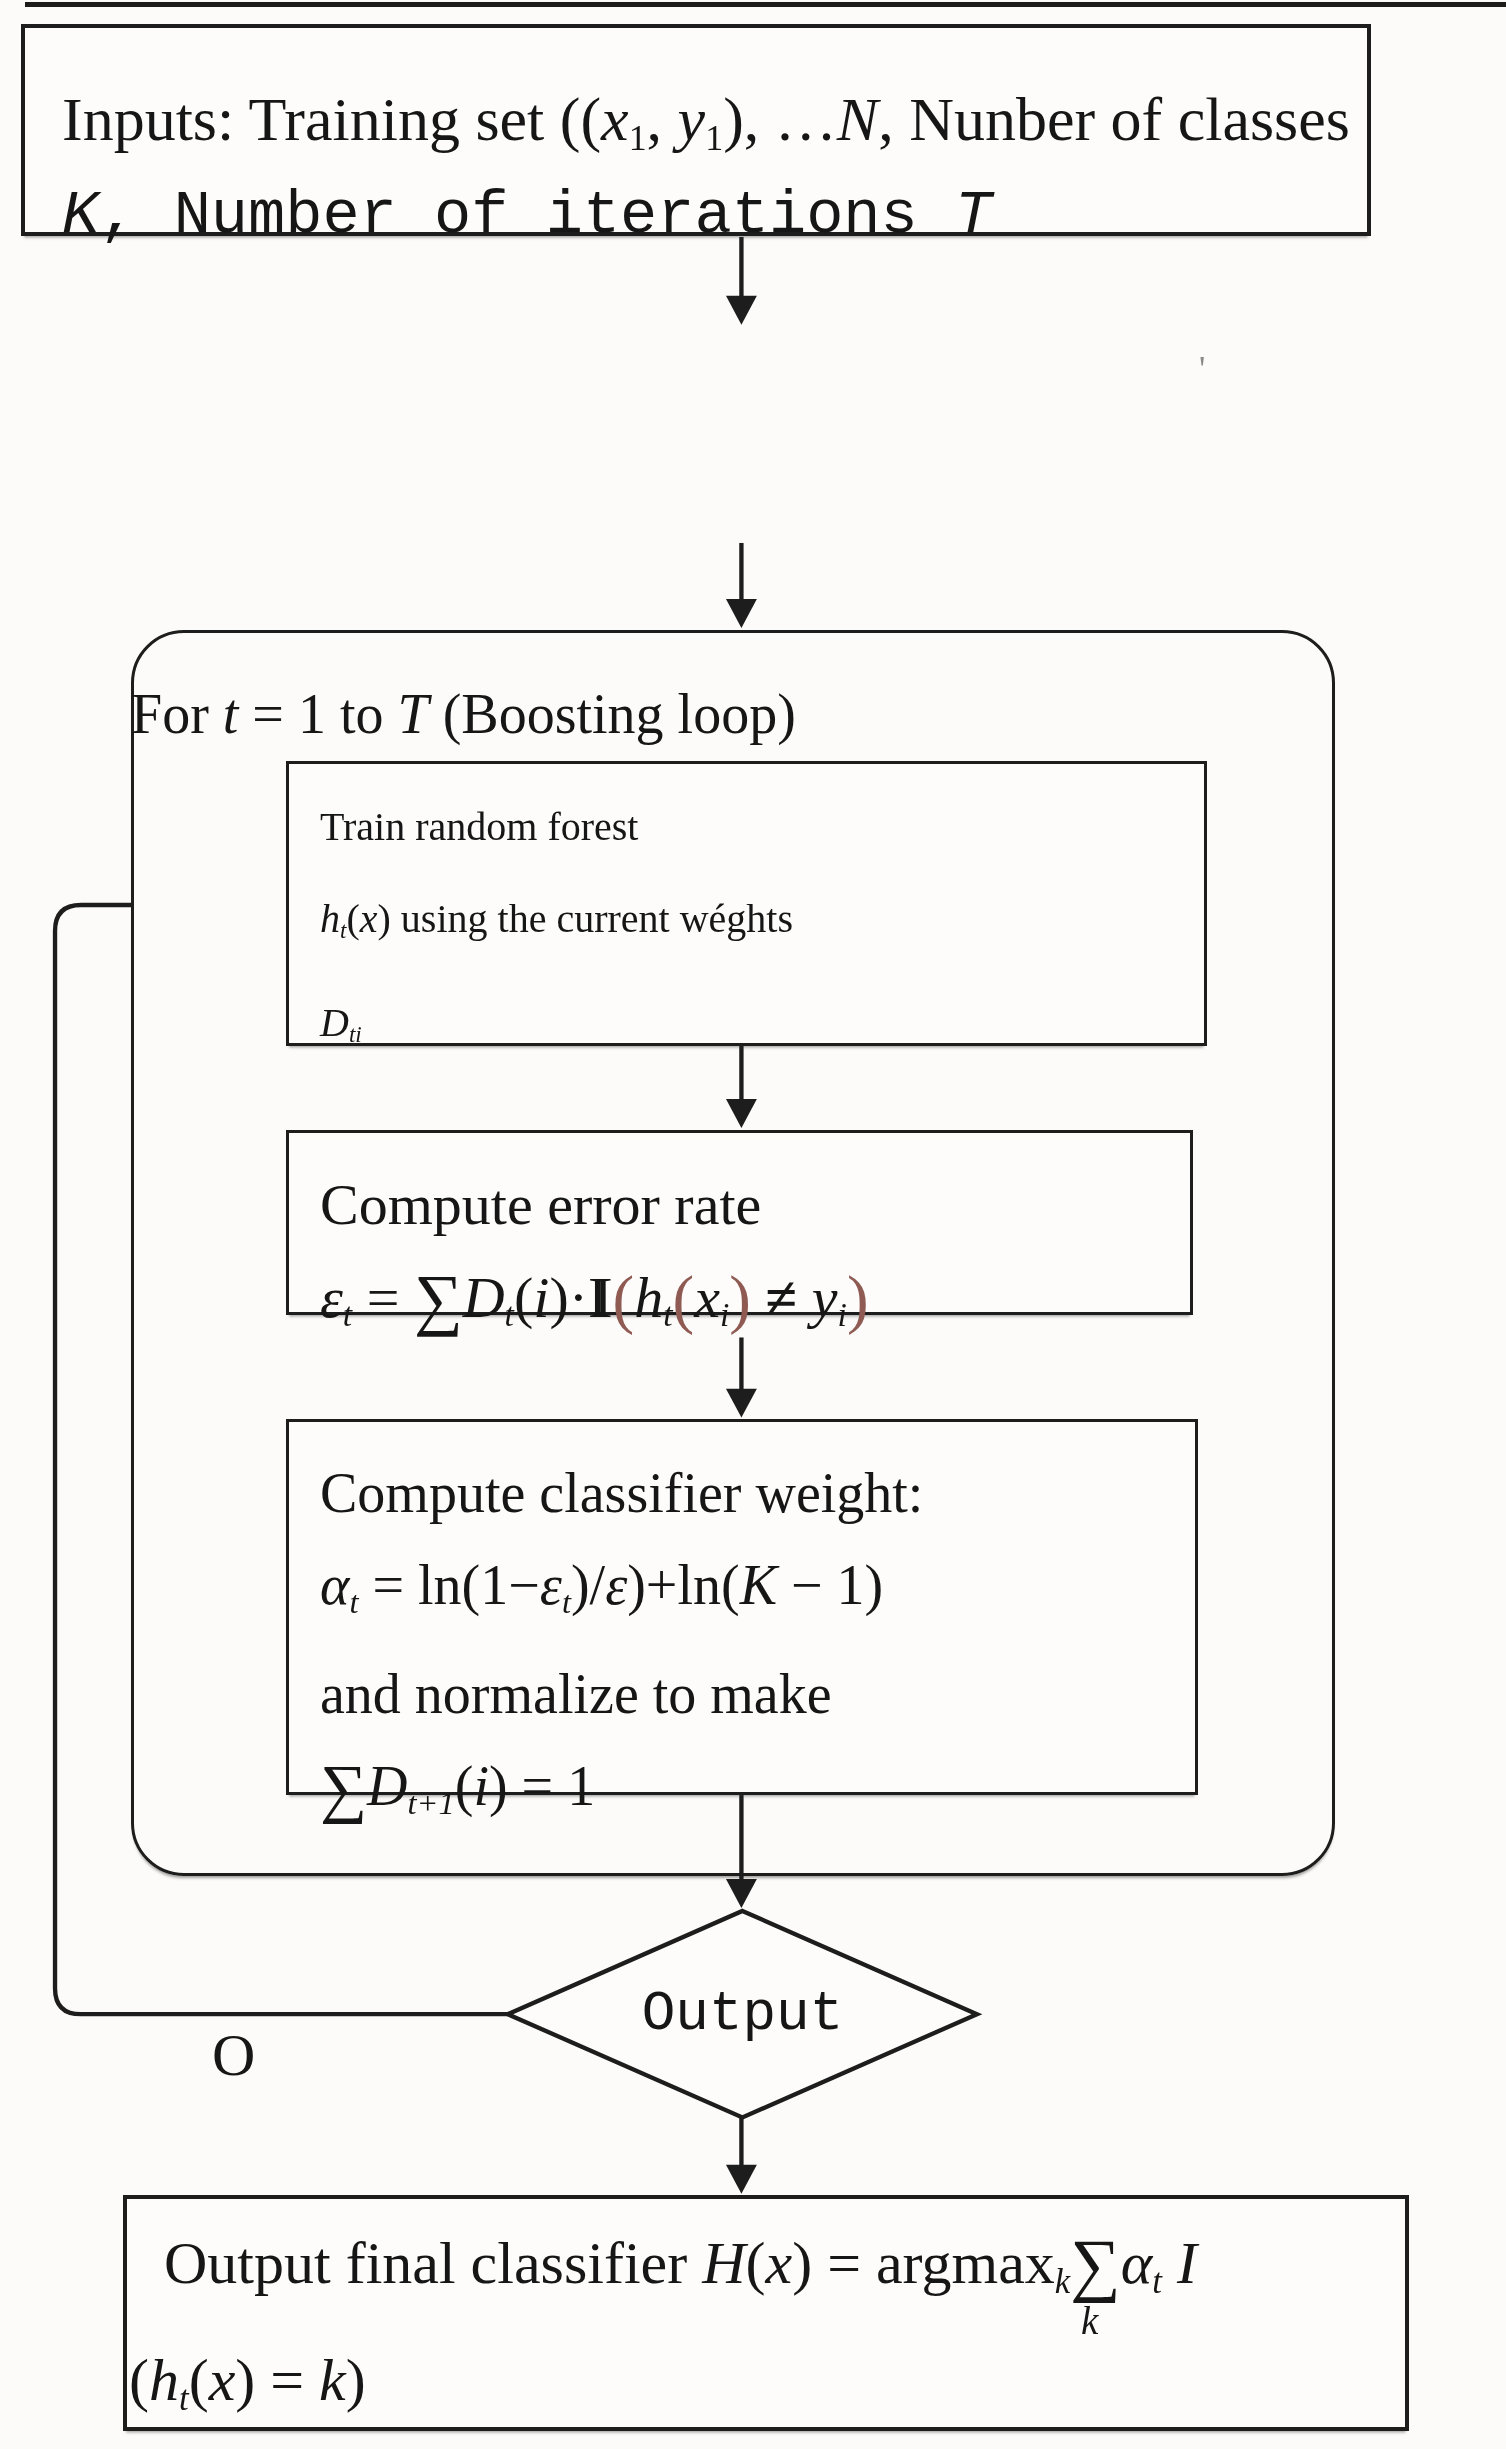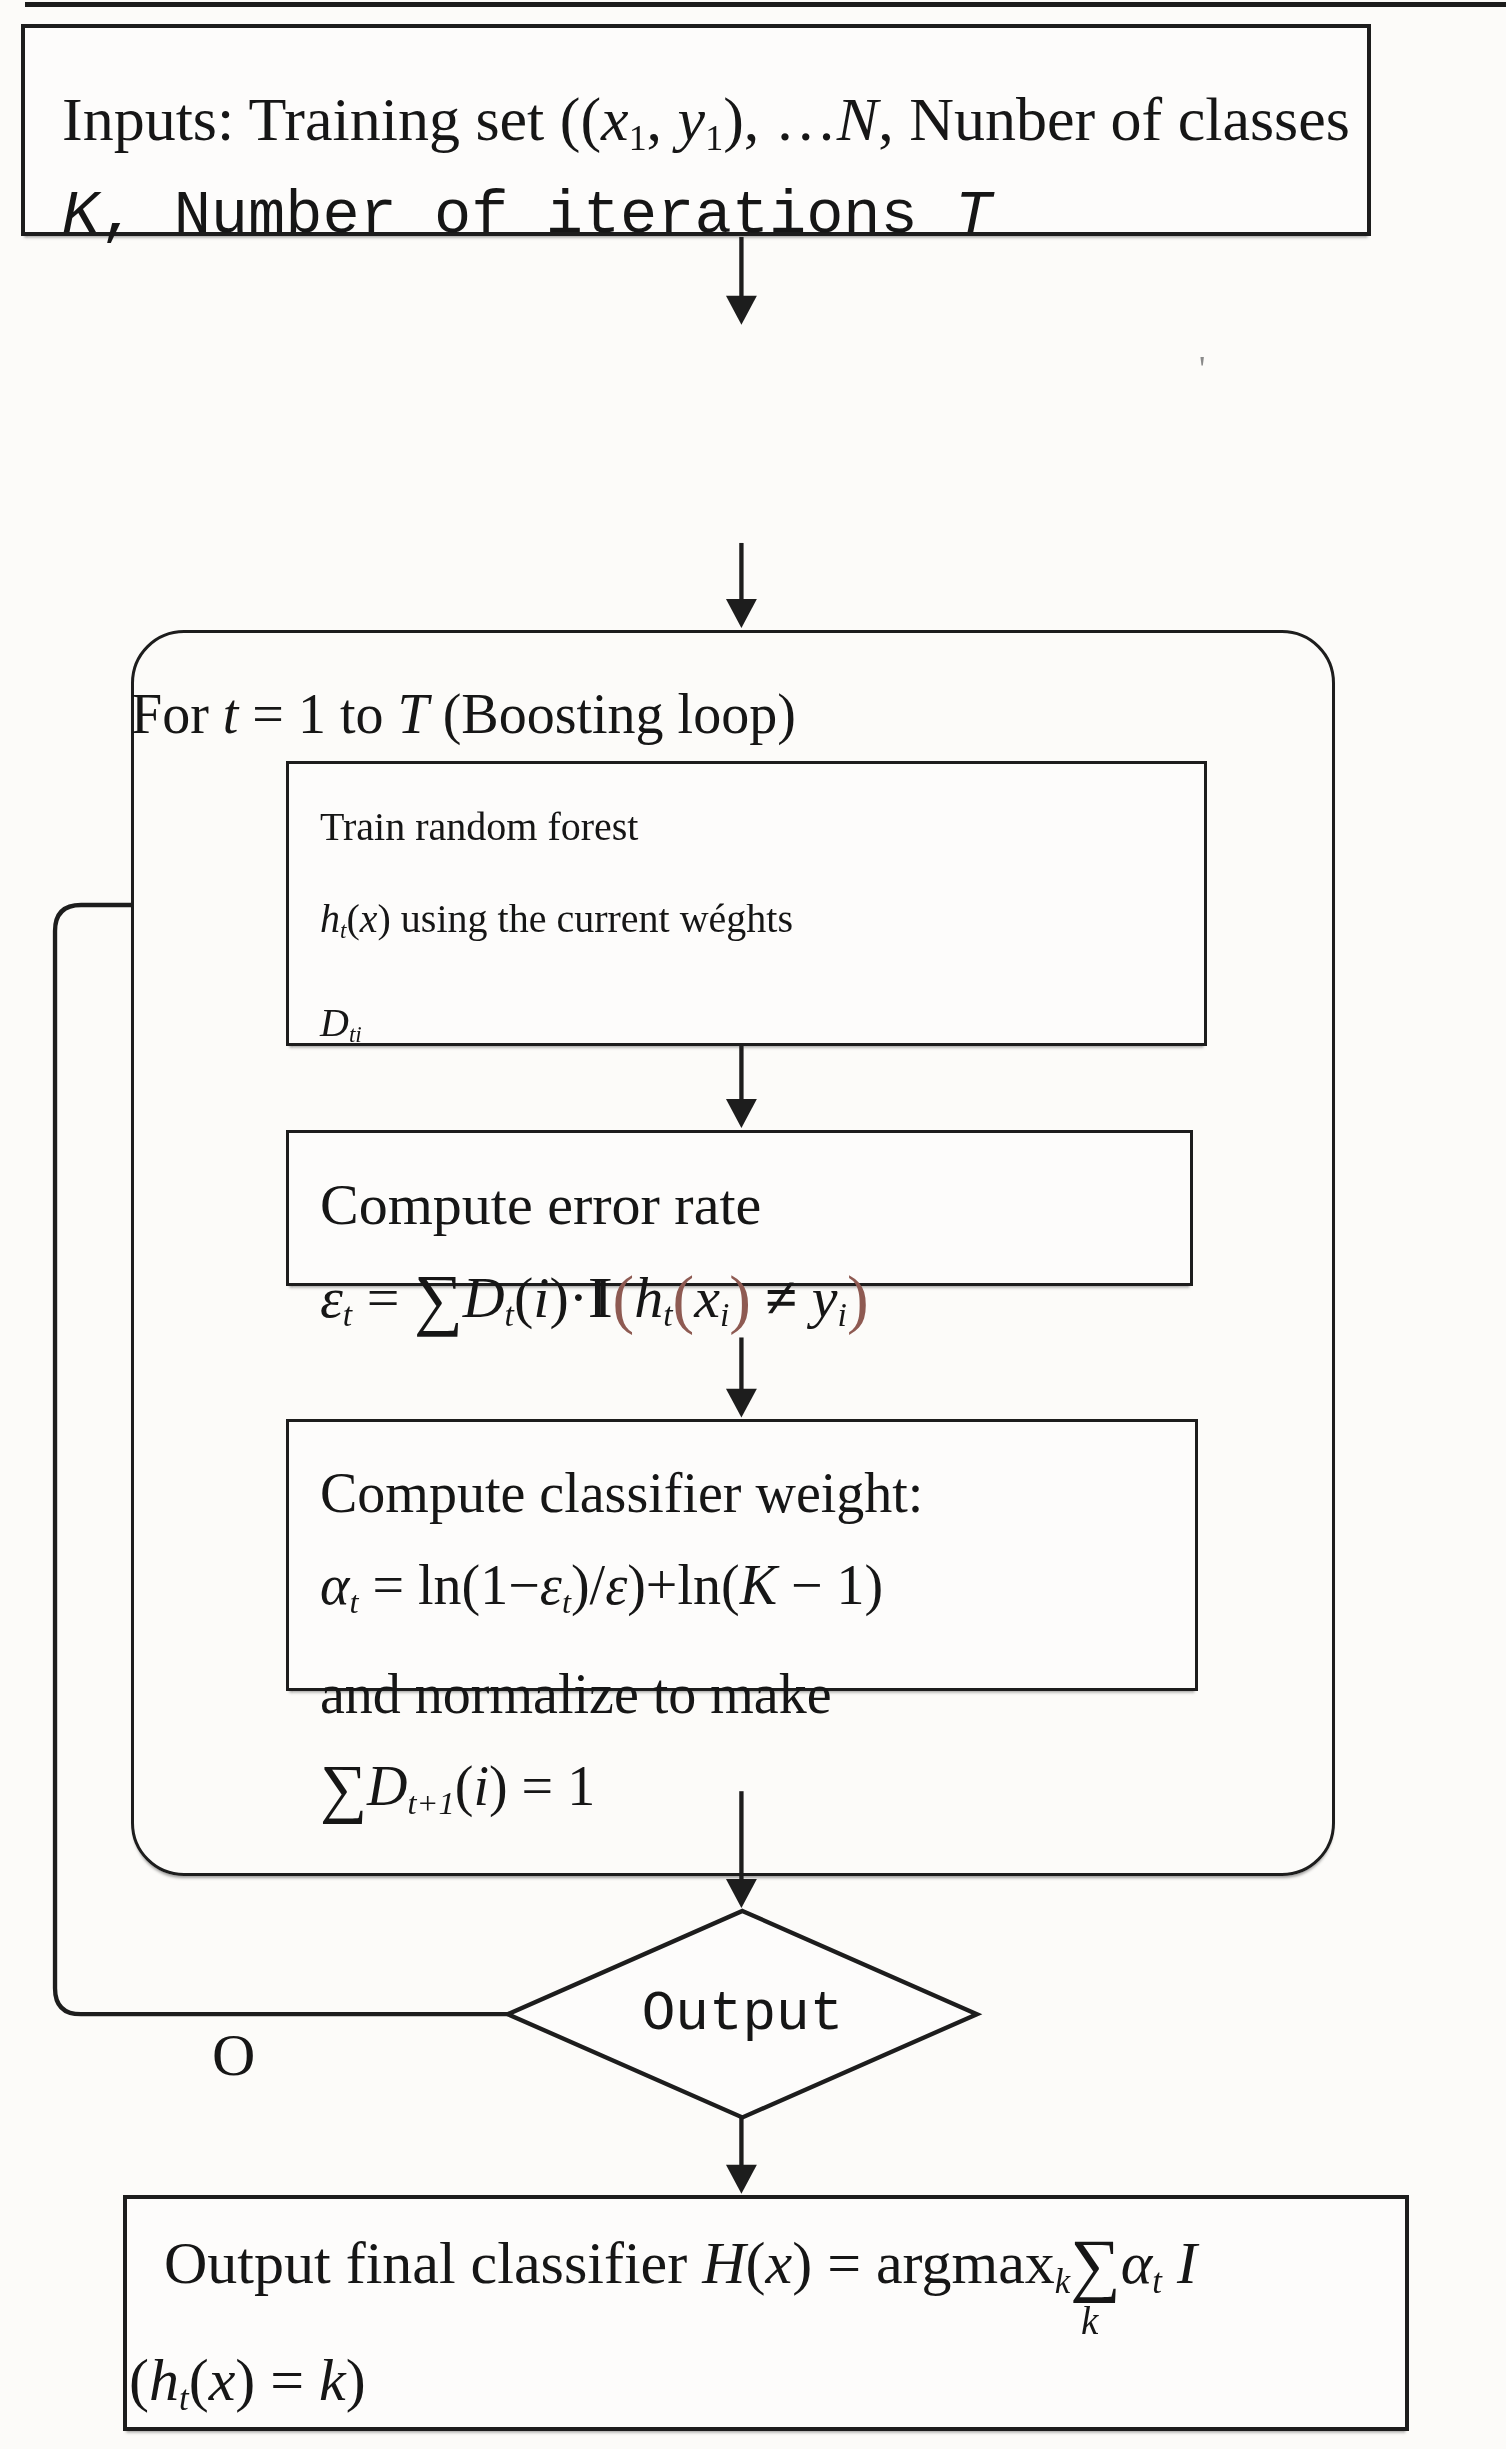--- a/index.html
+++ b/index.html
@@ -34,23 +34,23 @@
     font-size:62px;line-height:77px;padding:53px 0 0 37px;}
   #input-box .l2{font-family:Liberation Mono, monospace;}
   #init-box{left:205px;top:328px;width:1099px;height:214px;border-width:4.8px;
     font-size:60px;line-height:97px;padding:13.5px 0 0 37px;}
   #loop-header{
     position:absolute;left:131px;top:684px;width:1204px;
     font-size:56px;line-height:60px;
   }
   #train-box{left:286px;top:761px;width:921px;height:285px;
     font-size:40px;line-height:92px;padding:17.4px 0 0 31px;}
-  #error-box{left:286px;top:1130px;width:907px;height:156px;
+  #error-box{left:286px;top:1130px;width:907px;height:185px;
     font-size:58px;line-height:93px;padding:25px 0 0 31px;}
-  #alpha-box{left:286px;top:1419px;width:912px;height:272px;
+  #alpha-box{left:286px;top:1419px;width:912px;height:376px;
     font-size:56px;line-height:92px;padding:25px 0 0 31px;}
   #final-box{left:123px;top:2195px;width:1286px;height:236px;border-width:4.8px;
     font-size:60px;line-height:98px;padding:15.4px 0 0 37px;}
   #final-box .l2{margin-left:-35px;}
   #decision-label{
     position:absolute;left:509px;top:1985px;width:467px;
     text-align:center;font-size:56px;line-height:58px;font-family:Liberation Mono, monospace;
   }
   #branch-label{
     position:absolute;left:212px;top:2024px;

